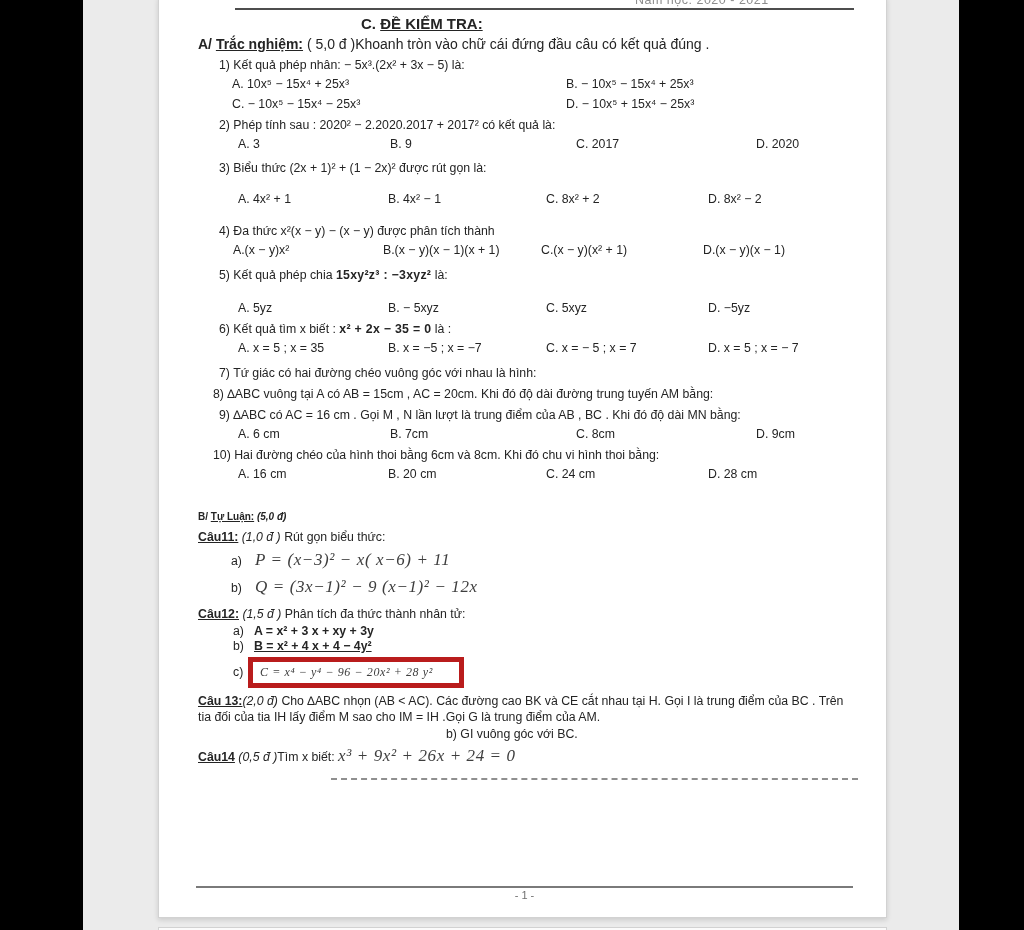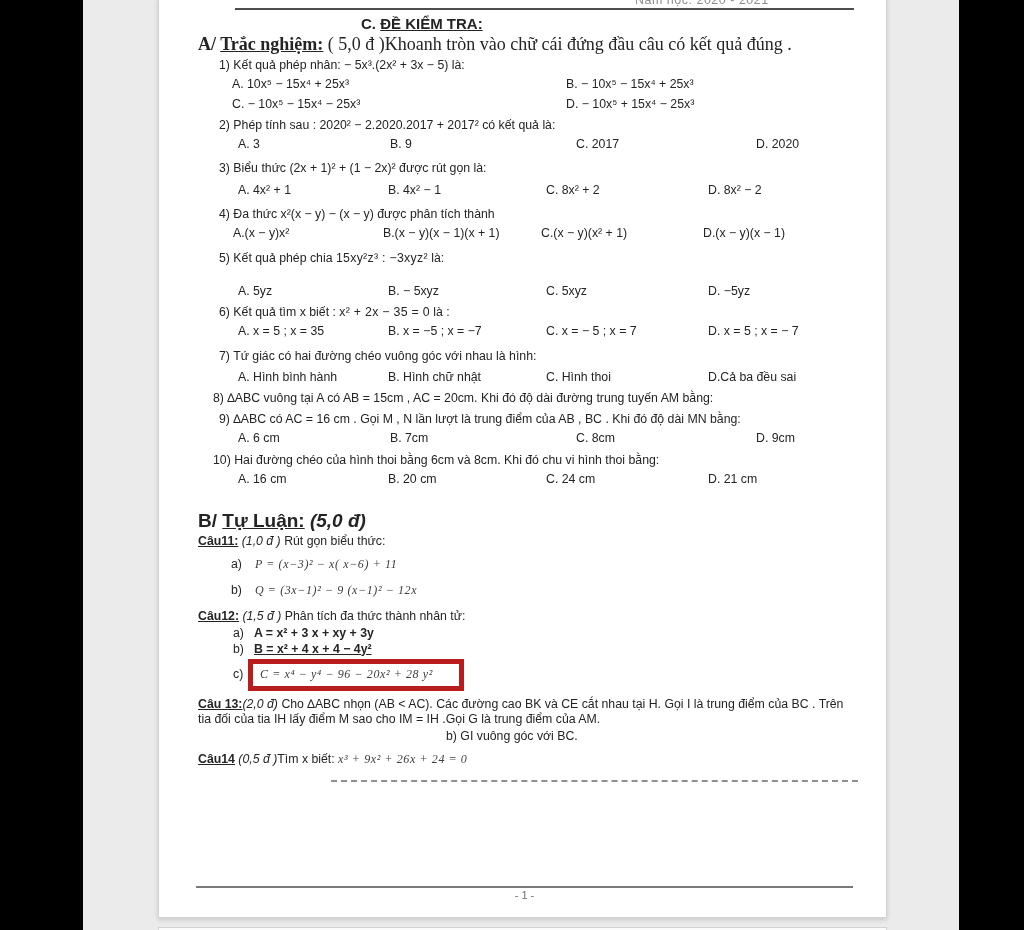--- a/index.html
+++ b/index.html
@@ -25,42 +25,42 @@
   .content{position:relative;padding:0 32px 0 39px;color:#242424;font-size:12.3px;line-height:19.5px;}
 
   
   .pg-header{position:relative;height:13px;overflow:hidden;}
   .pg-header .cutoff{
     position:absolute;left:437px;top:-7px;color:#8d8d8d;font-size:12.5px;letter-spacing:.5px;white-space:nowrap;
   }
   .header-rule{position:absolute;left:37px;width:658px;top:10px;border-top:2px solid #4d4d4d;}
 
   .title-line{padding-left:163px;font-size:15px;font-weight:700;line-height:21px;margin-top:2px;}
-  .sec-head{font-size:18px;line-height:20px;font-weight:700;font-family:Liberation Serif, serif;}
+  .sec-head{font-size:14px;line-height:20px;font-weight:700;}
   .sec-head .rest{font-weight:400;}
 
   .ul{text-decoration:underline;}
   .it{font-style:italic;}
 
   .q{margin-top:1px;}
   .stem{padding-left:21px;line-height:20px;}
   .opts{display:grid;padding-left:40px;line-height:19.5px;}
   .opts4{grid-template-columns:150px 158px 162px 1fr;}
   .optsW{grid-template-columns:152px 186px 180px 1fr;}
   .opts2x2{grid-template-columns:334px 1fr;padding-left:34px;}
   .opt{white-space:nowrap;}
 
-  .eqb{font-weight:400;letter-spacing:.3px;margin-top:44px;}
-  .eqi{font-family:"Liberation Serif", serif;font-style:italic;font-size:12px;color:#3e3e3e;letter-spacing:.6px;}
+  .eqb{font-weight:700;letter-spacing:.3px;margin-top:44px;}
+  .eqi{font-family:"Liberation Serif", serif;font-style:italic;font-size:17px;color:#3e3e3e;letter-spacing:.6px;}
   .eqs{font-weight:700;}
 
   .gap-top{margin-top:14px;}
 
   .b-sec{margin-top:21px;}
-  .b-head{font-size:19px;font-weight:700;line-height:22px;}
+  .b-head{font-size:10px;font-weight:700;line-height:22px;}
   .cau-line{line-height:19px;}
   .cau-label{font-weight:700;text-decoration:underline;}
   .sub-item{padding-left:33px;line-height:26px;}
   .sub-item .lbl{display:inline-block;width:24px;}
   .sub-tight{padding-left:35px;line-height:15.5px;}
   .eqbox{display:inline-block;border:5px solid #b91c1c;padding:3px 26px 3px 7px;margin-top:2px;background:#fff;}
   .para{line-height:15.8px;margin-top:6px;}
   .proof-a{padding-left:68px;line-height:16.5px;margin-top:3px;}
   .proof-b{padding-left:248px;line-height:16.5px;}
   .c14-line{margin-top:5px;line-height:18px;}
@@ -105,30 +105,30 @@
       <div class="opts optsW">
         <span class="opt">A. 3</span>
         <span class="opt">B. 9</span>
         <span class="opt">C. 2017</span>
         <span class="opt">D. 2020</span>
       </div>
     </div>
 
     <div class="q">
       <div class="stem" style="margin-top:3px">3) Biểu thức (2x + 1)² + (1 − 2x)² được rút gọn là:</div>
-      <div class="opts opts4" style="margin-top:3px">
+      <div class="opts opts4" style="margin-top:12px">
         <span class="opt">A. 4x² + 1</span>
         <span class="opt">B. 4x² − 1</span>
         <span class="opt">C. 8x² + 2</span>
         <span class="opt">D. 8x² − 2</span>
       </div>
     </div>
 
     <div class="q">
-      <div class="stem" style="margin-top:4px">4) Đa thức x²(x − y) − (x − y) được phân tích thành</div>
+      <div class="stem" style="margin-top:12px">4) Đa thức x²(x − y) − (x − y) được phân tích thành</div>
       <div class="opts opts4" style="padding-left:35px">
         <span class="opt">A.(x − y)x²</span>
         <span class="opt">B.(x − y)(x − 1)(x + 1)</span>
         <span class="opt">C.(x − y)(x² + 1)</span>
         <span class="opt">D.(x − y)(x − 1)</span>
       </div>
     </div>
 
     <div class="q">
       <div class="stem" style="margin-top:4px"><span>5) Kết quả phép chia </span><span class="eqb">15xy²z³ :  −3xyz²</span><span>  là:</span></div>
@@ -145,26 +145,20 @@
       <div class="opts opts4">
         <span class="opt">A. x = 5 ;  x = 35</span>
         <span class="opt">B. x = −5  ;  x = −7</span>
         <span class="opt">C. x = − 5  ;  x = 7</span>
         <span class="opt">D. x = 5 ;  x = − 7</span>
       </div>
     </div>
 
     <div class="q">
       <div class="stem" style="margin-top:4px">7) Tứ giác có hai đường chéo vuông góc với nhau là hình:</div>
-      <div class="opts opts4" style="margin-top:2px">
-        <span class="opt">A. Hình bình hành</span>
-        <span class="opt">B.  Hình chữ nhật</span>
-        <span class="opt">C. Hình thoi</span>
-        <span class="opt">D.Cả ba đều sai</span>
-      </div>
     </div>
 
     <div class="q">
       <div class="stem" style="padding-left:15px">8) ∆ABC vuông tại A có AB = 15cm , AC = 20cm. Khi đó độ dài  đường trung tuyến AM bằng:</div>
     </div>
 
     <div class="q">
       <div class="stem">9) ∆ABC có AC = 16 cm . Gọi M , N lần lượt là trung điểm của AB , BC . Khi đó độ dài MN bằng:</div>
       <div class="opts optsW">
         <span class="opt">A. 6 cm</span>
@@ -173,21 +167,21 @@
         <span class="opt">D. 9cm</span>
       </div>
     </div>
 
     <div class="q">
       <div class="stem" style="padding-left:15px">10) Hai đường chéo của hình thoi bằng 6cm và 8cm. Khi đó chu vi hình thoi bằng:</div>
       <div class="opts opts4">
         <span class="opt">A. 16 cm</span>
         <span class="opt">B. 20 cm</span>
         <span class="opt">C. 24 cm</span>
-        <span class="opt">D. 21 cm</span>
+        <span class="opt">D. 28 cm</span>
       </div>
     </div>
 
     <div class="b-sec">
       <div class="b-head"><span>B/ </span><span class="ul">Tự Luận:</span><span class="it"> (5,0 đ)</span></div>
 
       <div class="cau-line"><span class="cau-label">Câu11:</span><span class="it"> (1,0 đ ) </span><span>Rút gọn biểu thức:</span></div>
       <div class="sub-item"><span class="lbl">a)</span><span class="eqi">P =  (x−3)² − x( x−6) + 11</span></div>
       <div class="sub-item"><span class="lbl">b)</span><span class="eqi">Q =  (3x−1)² − 9 (x−1)² − 12x</span></div>
 

